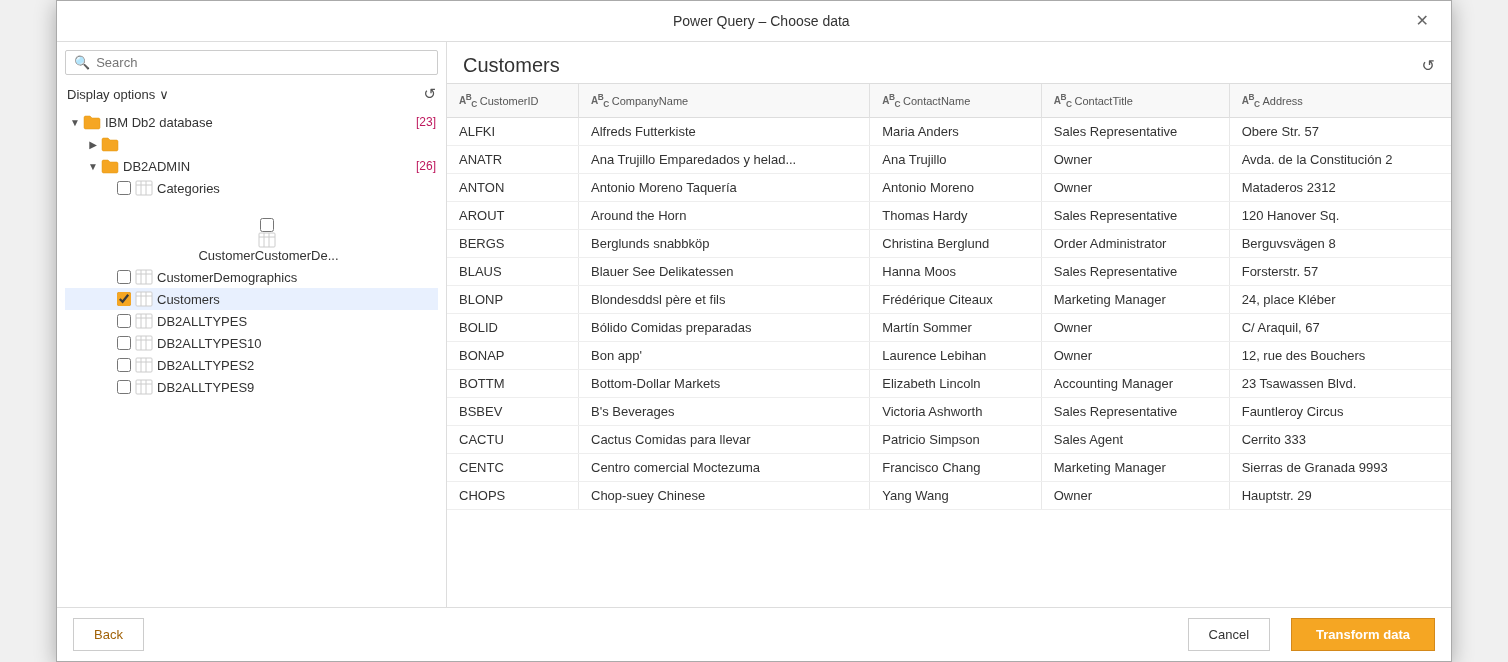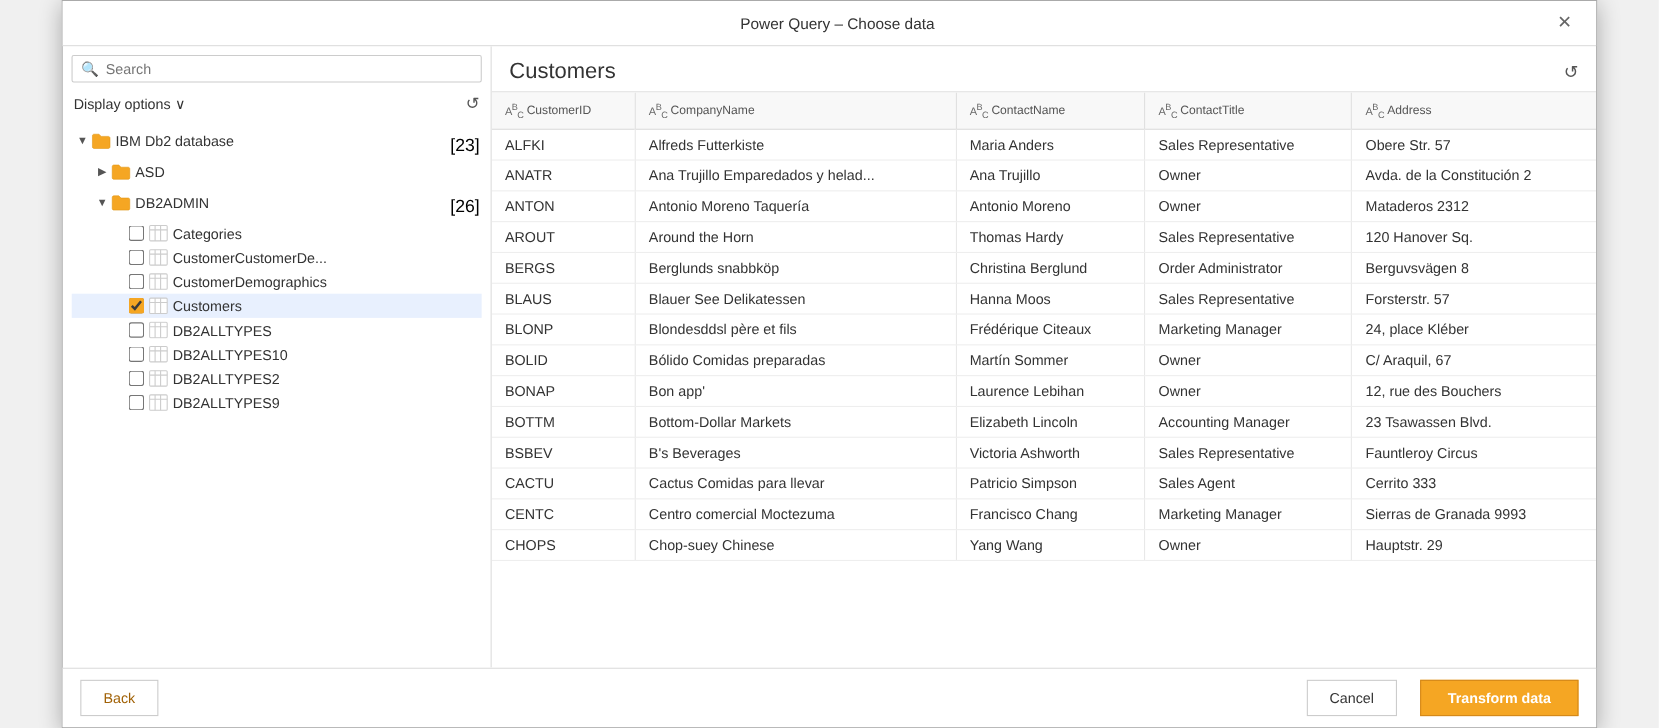--- a/index.html
+++ b/index.html
@@ -135,24 +135,23 @@
       height: 16px;
       flex-shrink: 0;
       margin-right: 4px;
     }
     .node-label {
       font-size: 13px;
       color: #333;
       flex: 1;
     }
     .node-count {
-      font-size: 16px;
-      color: #000000;
+      font-size: 12px;
+      color: #be185d;
       margin-left: 6px;
-      margin-top: 10px;
     }
     .checkbox {
       width: 14px;
       height: 14px;
       margin-right: 4px;
       flex-shrink: 0;
       accent-color: #F5A623;
     }
     .select-related-btn {
       margin: 8px 0 4px 0;
@@ -228,21 +227,21 @@
     .col-type-icon {
       display: inline-flex;
       align-items: center;
       gap: 3px;
       color: #555;
       font-size: 11px;
     }
     .col-type-badge {
       font-size: 10px;
       color: #666;
-      font-weight: 400;
+      font-weight: 700;
       letter-spacing: -0.5px;
     }
     
     .dialog-footer {
       display: flex;
       align-items: center;
       justify-content: flex-end;
       padding: 10px 16px;
       border-top: 1px solid #ddd;
       gap: 8px;
@@ -329,21 +328,20 @@
           </svg>
           <span class="node-label">IBM Db2 database</span>
           <span class="node-count">[23]</span>
         </div>
 
         <div class="tree-node" style="padding-left:20px;">
           <span class="chevron">▶</span>
           <svg class="folder-icon" viewBox="0 0 18 16" fill="none">
             <path d="M1 3.5C1 2.67 1.67 2 2.5 2H7l2 2h6.5C16.33 4 17 4.67 17 5.5v8c0 .83-.67 1.5-1.5 1.5H2.5C1.67 15 1 14.33 1 13.5V3.5z" fill="#F5A623" stroke="#E09510" stroke-width="0.5"></path>
           </svg>
-          <span class="node-label">ASD</span>
         </div>
 
         <div class="tree-node" style="padding-left:20px;">
           <span class="chevron">▼</span>
           <svg class="folder-icon" viewBox="0 0 18 16" fill="none">
             <path d="M1 3.5C1 2.67 1.67 2 2.5 2H7l2 2h6.5C16.33 4 17 4.67 17 5.5v8c0 .83-.67 1.5-1.5 1.5H2.5C1.67 15 1 14.33 1 13.5V3.5z" fill="#F5A623" stroke="#E09510" stroke-width="0.5"></path>
           </svg>
           <span class="node-label">DB2ADMIN</span>
           <span class="node-count">[26]</span>
         </div>
@@ -353,21 +351,21 @@
           <input type="checkbox" class="checkbox" style="">
           <svg class="table-icon" viewBox="0 0 18 16">
             <rect x="1" y="1" width="16" height="14" rx="1" fill="#fff" stroke="#ccc" stroke-width="1"></rect>
             <line x1="1" y1="5" x2="17" y2="5" stroke="#ccc" stroke-width="1"></line>
             <line x1="6" y1="1" x2="6" y2="15" stroke="#ccc" stroke-width="1"></line>
             <line x1="11" y1="1" x2="11" y2="15" stroke="#ccc" stroke-width="1"></line>
           </svg>
           <span class="node-label">Categories</span>
         </div>
 
-        <div class="tree-node" style="padding-left:36px;">
+        <div class="tree-node" style="padding-left:36px;flex-direction:column;">
           <span class="chevron" style="visibility:hidden">▶</span>
           <input type="checkbox" class="checkbox" style="">
           <svg class="table-icon" viewBox="0 0 18 16">
             <rect x="1" y="1" width="16" height="14" rx="1" fill="#fff" stroke="#ccc" stroke-width="1"></rect>
             <line x1="1" y1="5" x2="17" y2="5" stroke="#ccc" stroke-width="1"></line>
             <line x1="6" y1="1" x2="6" y2="15" stroke="#ccc" stroke-width="1"></line>
             <line x1="11" y1="1" x2="11" y2="15" stroke="#ccc" stroke-width="1"></line>
           </svg>
           <span class="node-label">CustomerCustomerDe...</span>
         </div>

